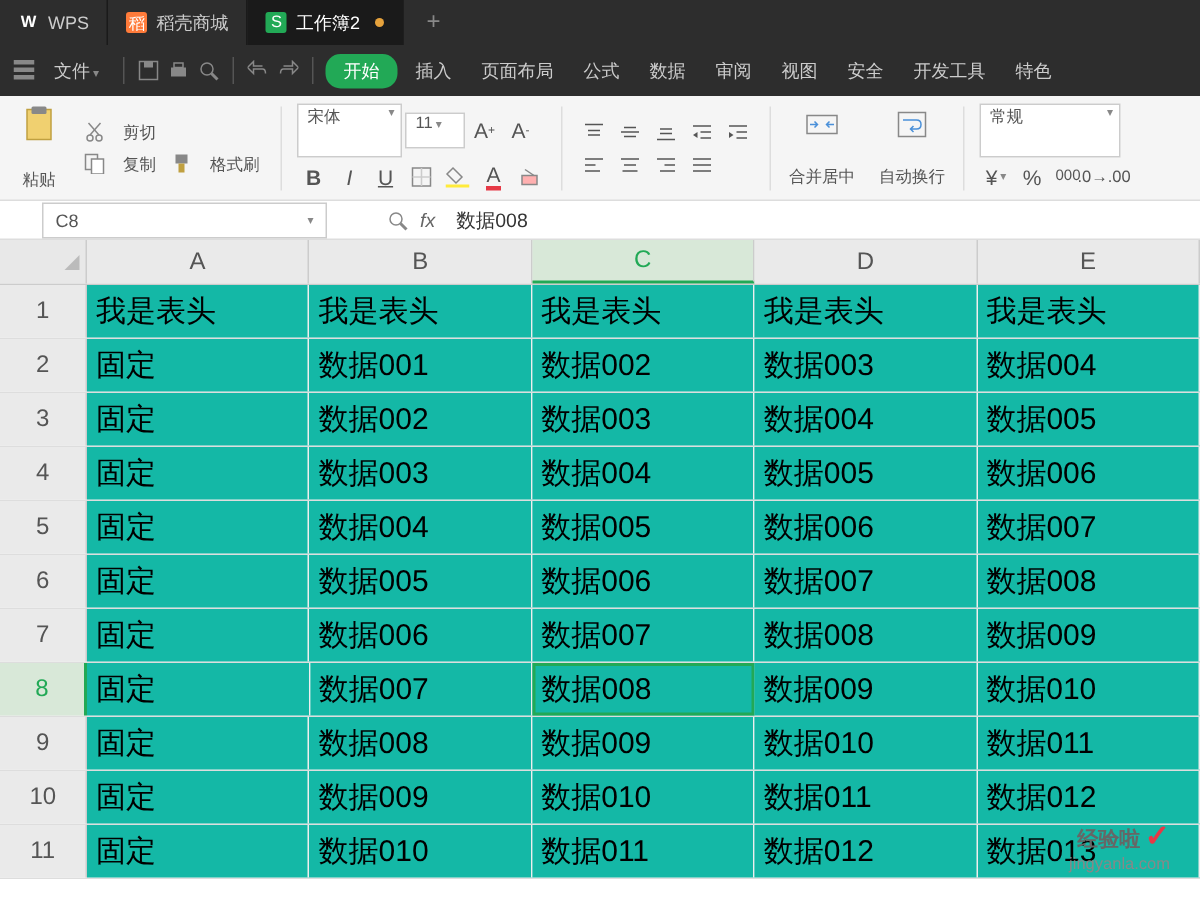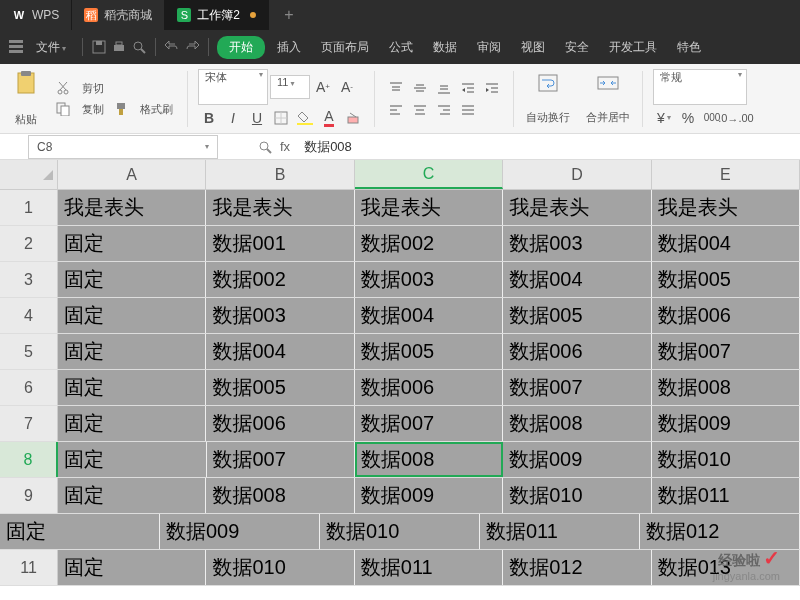--- a/index.html
+++ b/index.html
@@ -25,33 +25,33 @@
 .font-select{height:36px;border:1px solid #ccc;background:#fff;padding:0 18px 0 6px;font-size:11px;color:#555;position:relative;min-width:70px}
 .font-size-sel{height:24px;border:1px solid #ccc;background:#fff;padding:0 14px 0 6px;font-size:11px;color:#555;min-width:40px}
 .fmt-btn{width:22px;height:22px;display:inline-flex;align-items:center;justify-content:center;font-size:14px;color:#555}
 .fmt-btn.bold{font-weight:bold}
 .fmt-btn.italic{font-style:italic}
 .align-btn{width:22px;height:20px;display:inline-flex;align-items:center;justify-content:center}
 .caret{font-size:8px;color:#888;margin-left:2px}
 .namebox-row{height:26px;background:#fff;border-bottom:1px solid #ddd;display:flex;align-items:center}
 .namebox{width:190px;height:24px;border:1px solid #ccc;margin-left:28px;display:flex;align-items:center;padding:0 8px;font-size:12px;color:#555;justify-content:space-between}
 .fx-area{display:flex;align-items:center;gap:8px;margin-left:40px;flex:1}
-.fx-label{color:#666;font-size:13px}
+.fx-label{font-style:italic;color:#666;font-size:13px}
 .formula-input{flex:1;border:none;outline:none;font-size:13px;padding:2px 6px;color:#333}
 .sheet{position:relative}
 .col-headers{display:flex;height:30px;background:#f0f0f0;border-bottom:1px solid #ccc}
 .corner{width:58px;border-right:1px solid #ccc;background:#e8e8e8;display:flex;align-items:center;justify-content:flex-end;padding-right:4px}
 .corner::after{content:"";width:0;height:0;border-left:10px solid transparent;border-bottom:10px solid #bbb}
 .col-h{flex:1;min-width:148px;display:flex;align-items:center;justify-content:center;font-size:16px;color:#555;border-right:1px solid #ccc;background:#eaeaea}
 .col-h.active{background:#d8e8d8;color:#22a956;border-bottom:2px solid #22a956}
 .rows{}
 .row{display:flex;height:36px;border-bottom:1px solid #ddd}
 .row-h{width:58px;display:flex;align-items:center;justify-content:center;font-size:16px;color:#555;background:#eaeaea;border-right:1px solid #ccc}
 .row-h.active{background:#d8e8d8;color:#22a956;border-right:2px solid #22a956}
-.cell{flex:1;min-width:148px;display:flex;align-items:center;padding:0 6px;font-size:20px;color:#000;border-right:1px solid #eee;background:#a3a3a3;overflow:hidden;white-space:nowrap}
+.cell{flex:1;min-width:148px;display:flex;align-items:center;padding:0 6px;font-size:20px;color:#000;border-right:1px solid #eee;background:#14b8a6;overflow:hidden;white-space:nowrap}
 .cell.selected{border:2px solid #22a956;padding:0 4px}
 .watermark{position:absolute;right:20px;bottom:4px;font-size:11px;color:#888;text-align:right;pointer-events:none}
 .watermark .chk{color:#e63946;font-size:20px;font-weight:bold}
 .zoom-i{font-size:11px}
 svg{display:block}
 </style>
 </head>
 <body>
 
 <div class="titlebar">
@@ -262,32 +262,32 @@
             <line x1="1" y1="3" x2="13" y2="3" stroke="#555"></line>
             <line x1="1" y1="7" x2="13" y2="7" stroke="#555"></line>
             <line x1="1" y1="11" x2="13" y2="11" stroke="#555"></line>
           </svg>
         </span>
     </div>
   </div>
   <div class="vdiv"></div>
   <div class="tb-big">
     <svg width="22" height="22">
-        <rect x="2" y="3" width="18" height="16" fill="none" stroke="#888"></rect>
-        <path d="M5 8 L14 8 Q17 8 17 11 Q17 14 14 14 L10 14 M12 12 L10 14 L12 16" stroke="#4a90d9" fill="none"></path>
-      </svg>
-    <span>自动换行</span>
-  </div>
-  <div class="tb-big">
-    <svg width="22" height="22">
         <rect x="1" y="5" width="20" height="12" fill="none" stroke="#888"></rect>
         <path d="M3 11 L8 11 M6 9 L8 11 L6 13" stroke="#4a90d9" fill="none"></path>
         <path d="M19 11 L14 11 M16 9 L14 11 L16 13" stroke="#4a90d9" fill="none"></path>
       </svg>
     <span>合并居中</span>
+  </div>
+  <div class="tb-big">
+    <svg width="22" height="22">
+        <rect x="2" y="3" width="18" height="16" fill="none" stroke="#888"></rect>
+        <path d="M5 8 L14 8 Q17 8 17 11 Q17 14 14 14 L10 14 M12 12 L10 14 L12 16" stroke="#4a90d9" fill="none"></path>
+      </svg>
+    <span>自动换行</span>
   </div>
   <div class="vdiv"></div>
   <div class="tb-group">
     <div class="font-select" style="min-width:80px"><span>常规</span><span class="caret" style="position:absolute;right:4px">▾</span></div>
     <div class="tb-group-h">
       <span class="fmt-btn">¥<span class="caret">▾</span></span>
       <span class="fmt-btn">%</span>
       <span class="fmt-btn" style="font-size:10px">000</span>
       <span class="fmt-btn zoom-i">.0→.00</span>
     </div>
@@ -389,20 +389,21 @@
       </div>
       <div class="row">
         <div class="row-h">9</div>
         <div class="cell">固定</div>
         <div class="cell">数据008</div>
         <div class="cell">数据009</div>
         <div class="cell">数据010</div>
         <div class="cell">数据011</div>
       </div>
       <div class="row">
+        <div class="row-h">10</div>
         <div class="cell">固定</div>
         <div class="cell">数据009</div>
         <div class="cell">数据010</div>
         <div class="cell">数据011</div>
         <div class="cell">数据012</div>
       </div>
       <div class="row">
         <div class="row-h">11</div>
         <div class="cell">固定</div>
         <div class="cell">数据010</div>

